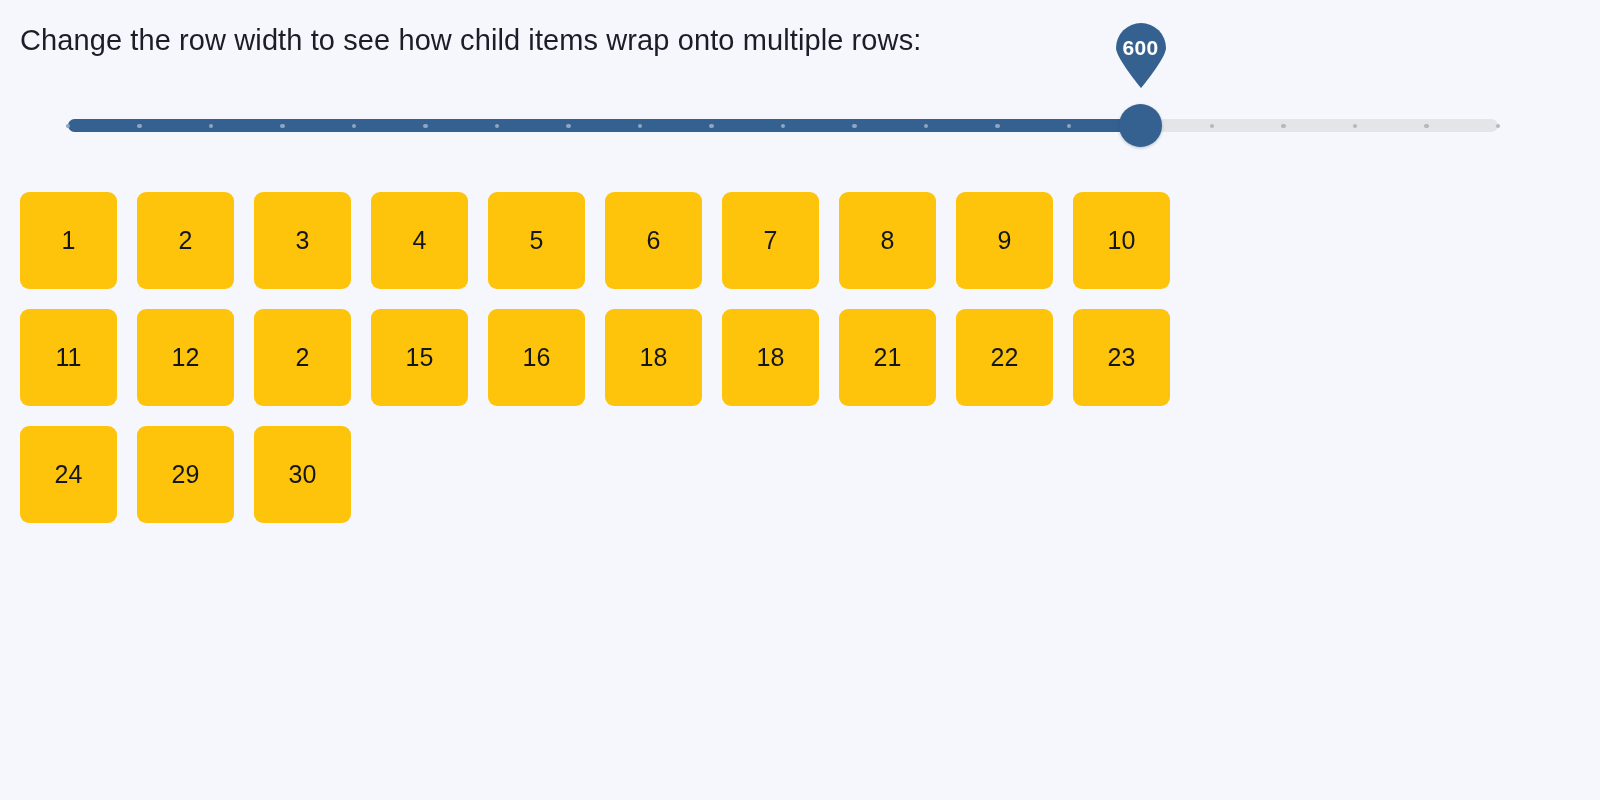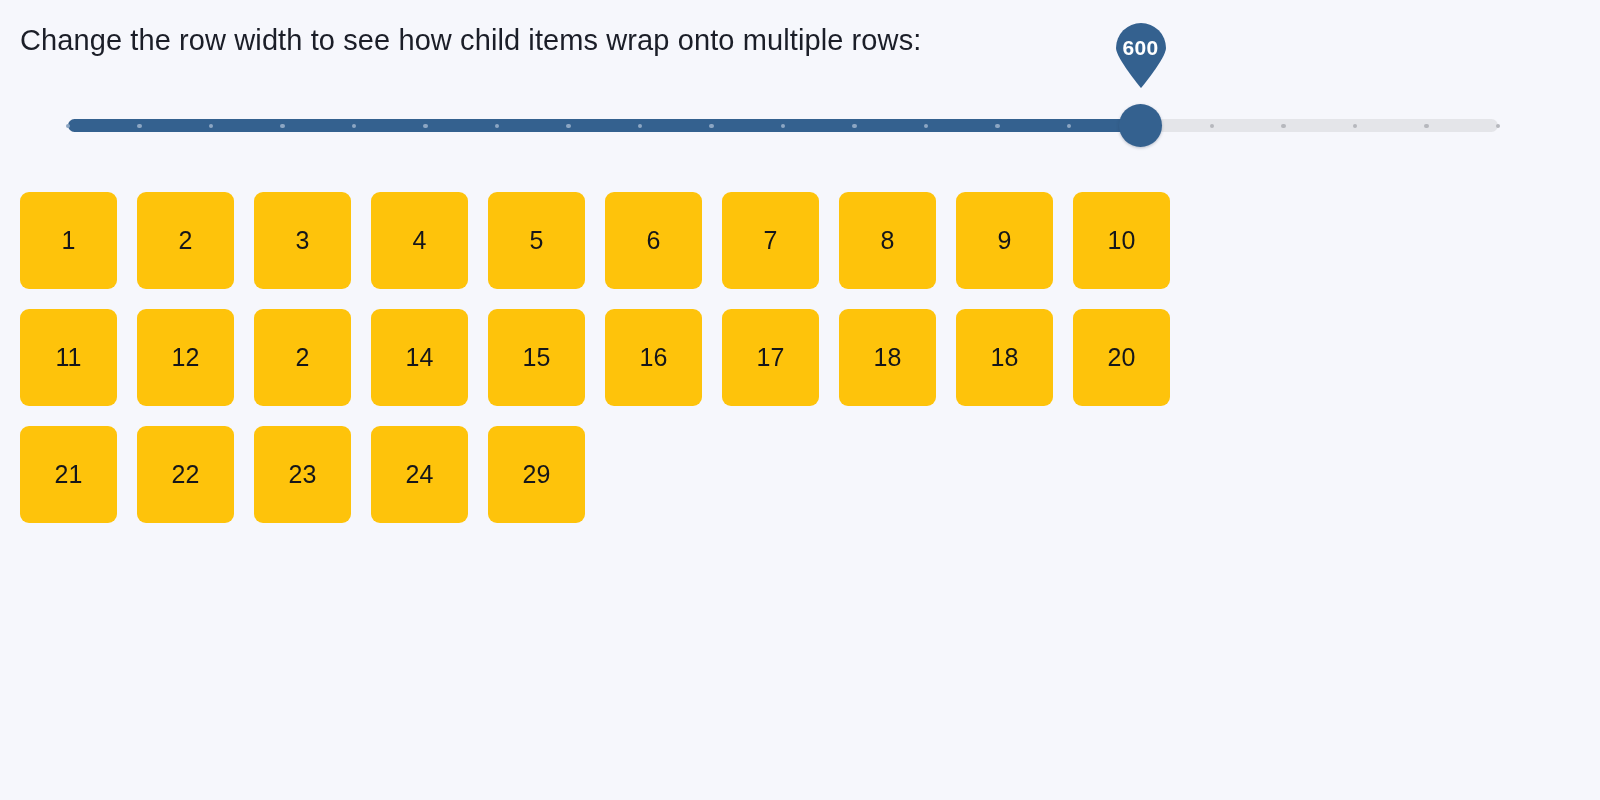--- a/index.html
+++ b/index.html
@@ -168,25 +168,23 @@
     <div class="flex-item">4</div>
     <div class="flex-item">5</div>
     <div class="flex-item">6</div>
     <div class="flex-item">7</div>
     <div class="flex-item">8</div>
     <div class="flex-item">9</div>
     <div class="flex-item">10</div>
     <div class="flex-item">11</div>
     <div class="flex-item">12</div>
     <div class="flex-item">2</div>
-    <div class="flex-item">14</div>
     <div class="flex-item">15</div>
     <div class="flex-item">16</div>
-    <div class="flex-item">17</div>
     <div class="flex-item">18</div>
     <div class="flex-item">18</div>
-    <div class="flex-item">20</div>
     <div class="flex-item">21</div>
     <div class="flex-item">22</div>
     <div class="flex-item">23</div>
     <div class="flex-item">24</div>
     <div class="flex-item">29</div>
+    <div class="flex-item">30</div>
   </div>
 
 </body></html>

